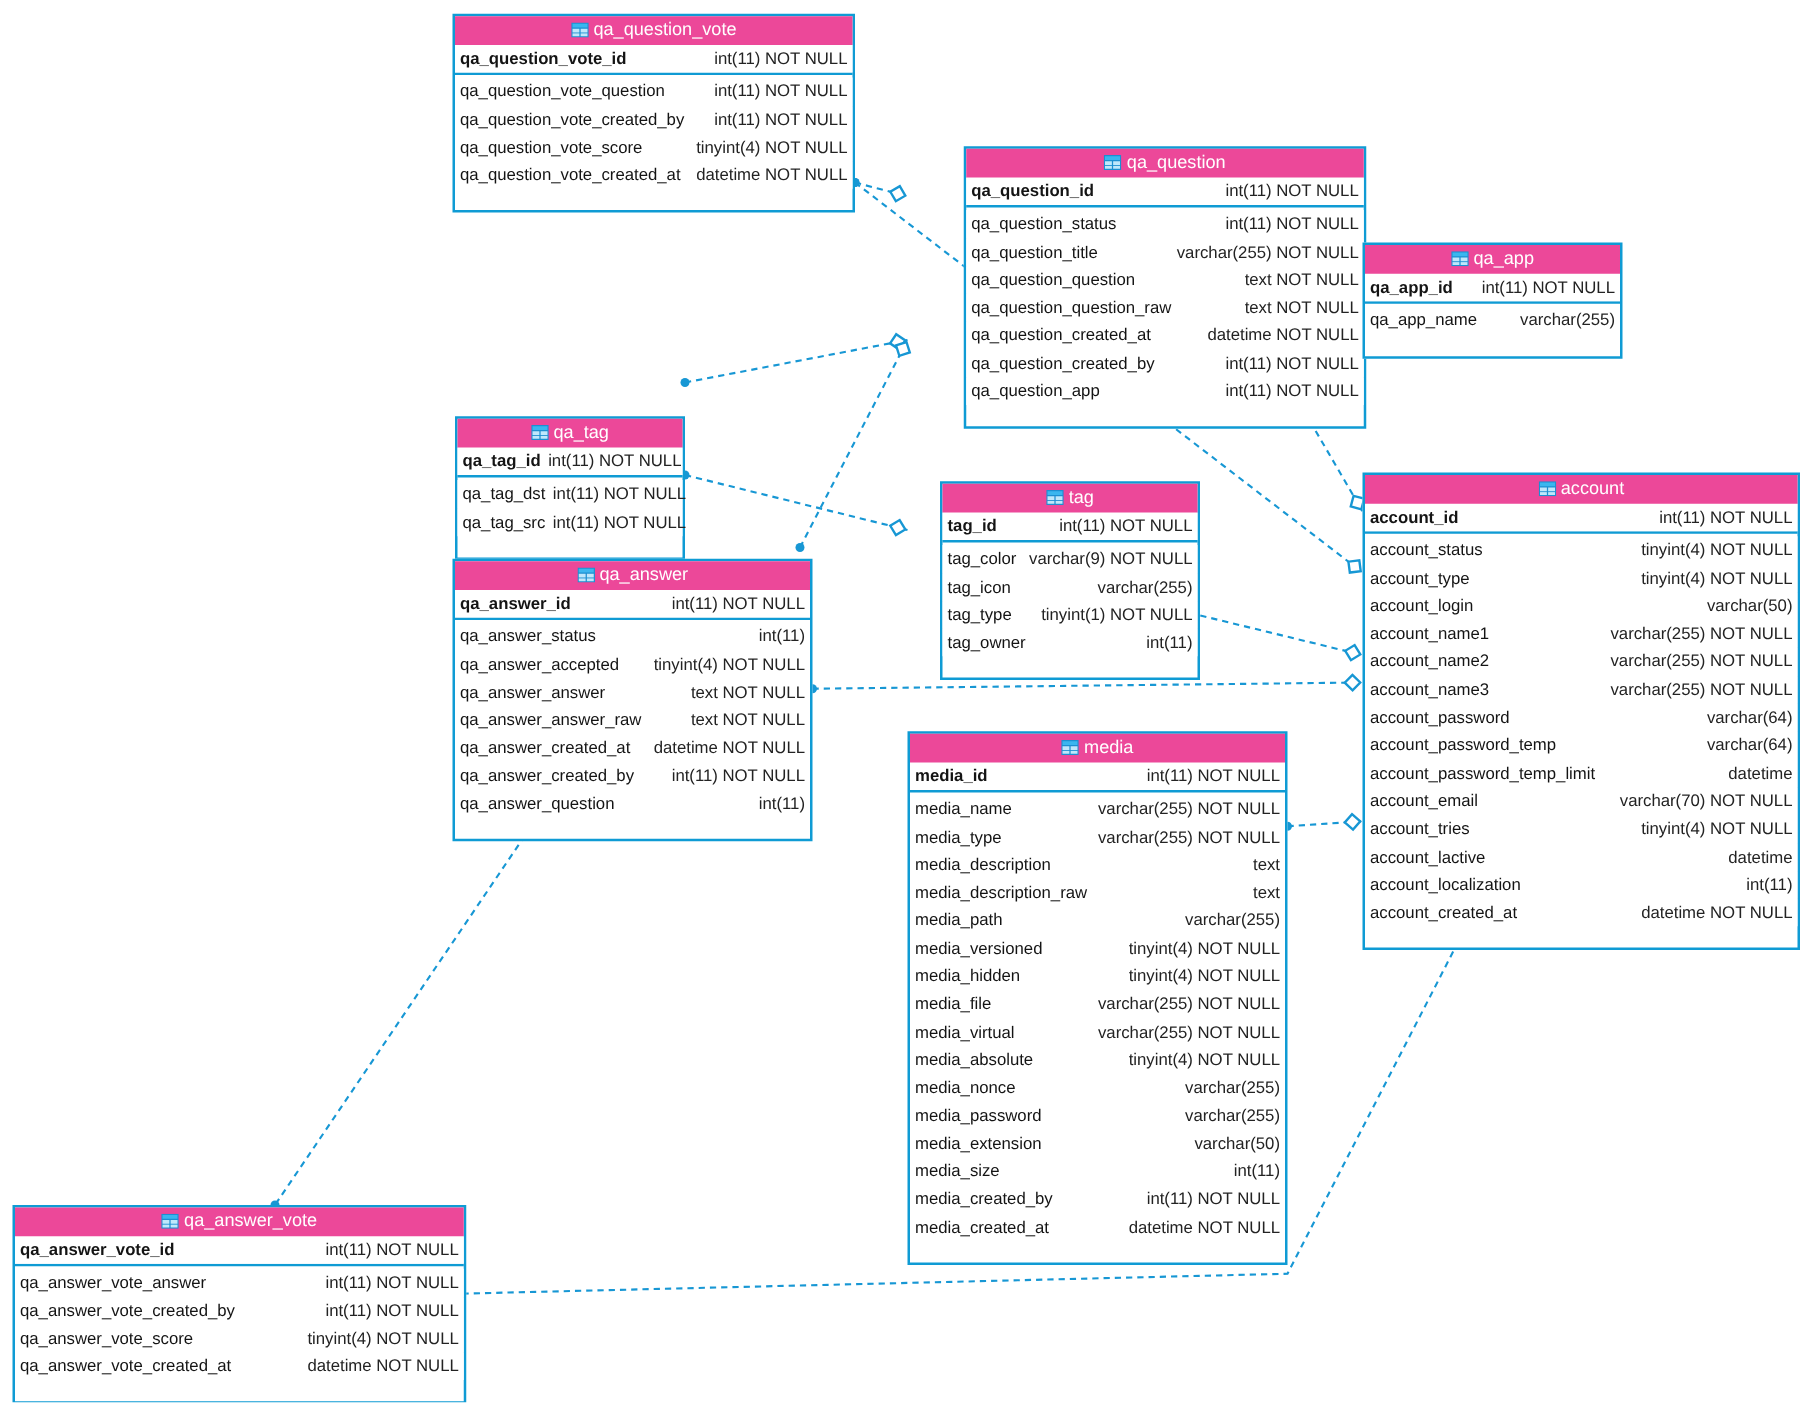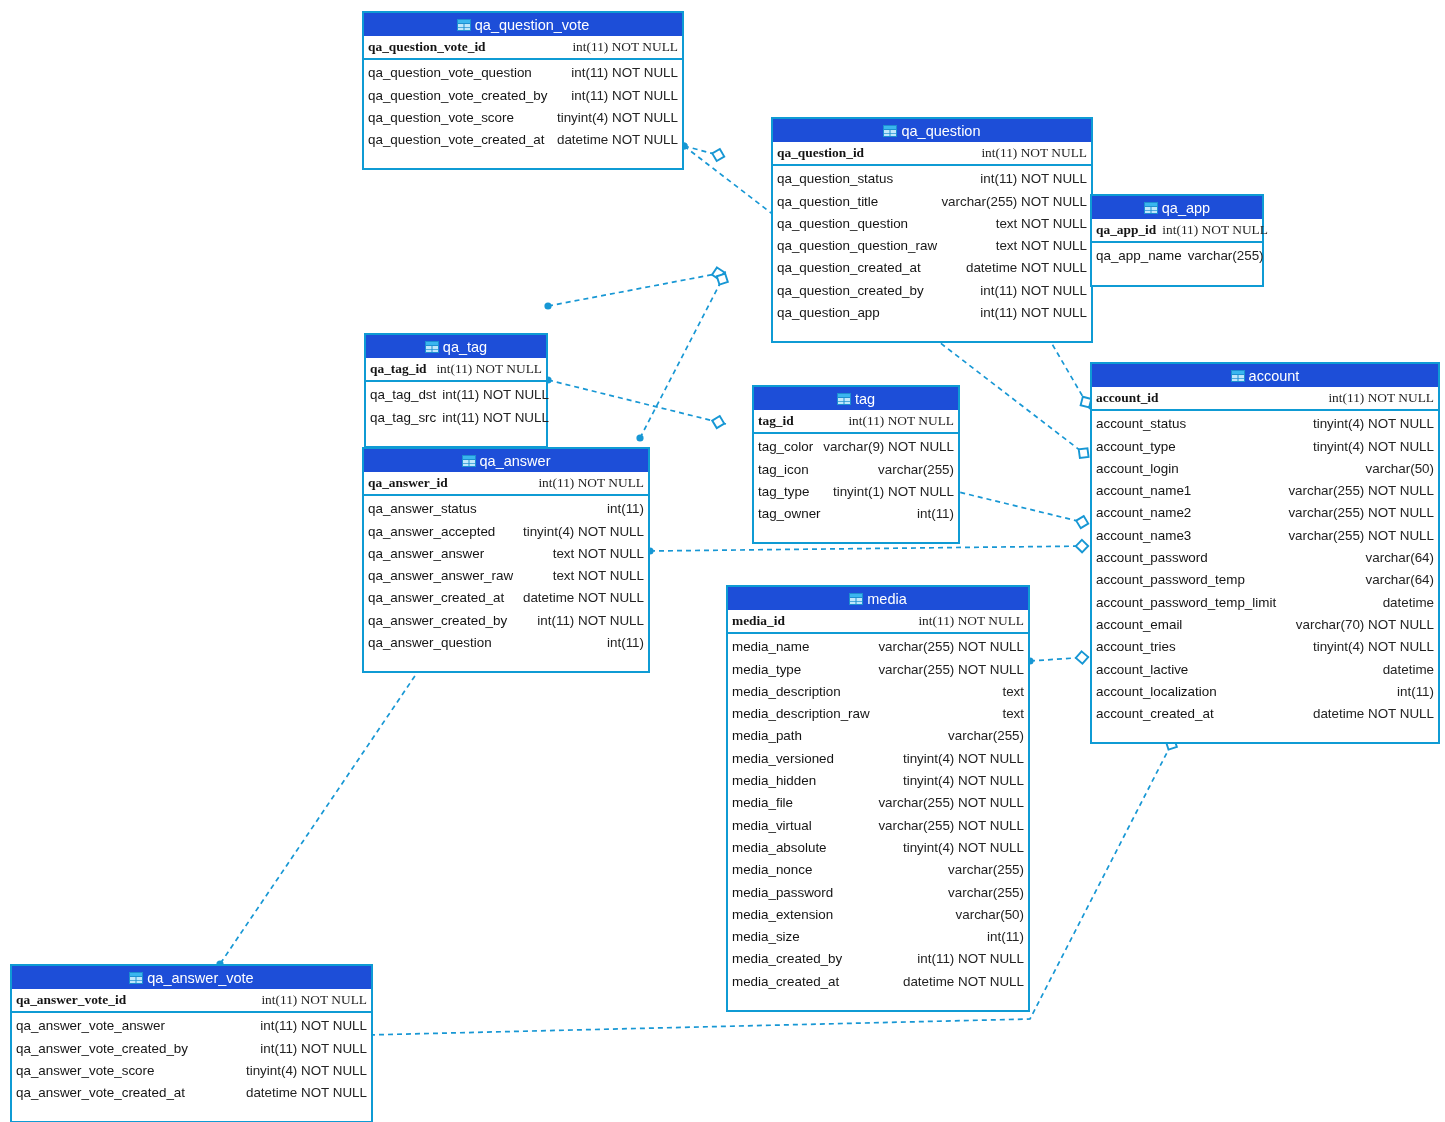--- a/index.html
+++ b/index.html
@@ -27,21 +27,21 @@
     pointer-events: none;
   }
   .table-node {
     position: absolute;
     box-sizing: border-box;
     border: 2px solid #0f9bd4;
     background: #ffffff;
     z-index: 5;
   }
   .tbl-header {
-    background: #1d4ed8;
+    background: #ec4899;
     color: #ffffff;
     font-size: 14.5px;
     line-height: 23px;
     height: 23px;
     text-align: center;
     white-space: nowrap;
     position: relative;
   }
   .tbl-header .ico {
     display: inline-block;
@@ -68,21 +68,20 @@
     background: #ffffff;
   }
   .row .col {
     padding-right: 6px;
   }
   .row .typ {
     color: #232323;
   }
   .pk-row .row {
     font-weight: bold;
-    font-family: Liberation Serif, serif;
   }
   .pk-row .row .typ {
     font-weight: normal;
   }
   .body-rows {
     padding: 2px 0 17px 0;
   }
 </style>
 </head>
 <body>
@@ -223,21 +222,21 @@
         <div class="row">
           <span class="col">qa_question_created_by</span>
           <span class="typ">int(11) NOT NULL</span>
         </div>
         <div class="row">
           <span class="col">qa_question_app</span>
           <span class="typ">int(11) NOT NULL</span>
         </div>
       </div>
     </div>
-    <div class="table-node" style="left: 1090px; top: 194px; width: 174px;">
+    <div class="table-node" style="left: 1090px; top: 194px; width: 208px;">
       <div class="tbl-header"><span class="ico"><svg width="14" height="12" viewBox="0 0 14 12">
             <rect x="0" y="0" width="14" height="12" fill="#1d8fd1"></rect>
             <rect x="1" y="1" width="12" height="3" fill="#3ab6ef"></rect>
             <rect x="1" y="5" width="5.5" height="3" fill="#bfe7fb"></rect>
             <rect x="7.5" y="5" width="5.5" height="3" fill="#bfe7fb"></rect>
             <rect x="1" y="8.7" width="5.5" height="2.3" fill="#bfe7fb"></rect>
             <rect x="7.5" y="8.7" width="5.5" height="2.3" fill="#bfe7fb"></rect>
           </svg></span><span class="ttl">qa_app</span></div>
       <div class="pk-row">
         <div class="row">
@@ -271,21 +270,21 @@
         <div class="row">
           <span class="col">qa_tag_dst</span>
           <span class="typ">int(11) NOT NULL</span>
         </div>
         <div class="row">
           <span class="col">qa_tag_src</span>
           <span class="typ">int(11) NOT NULL</span>
         </div>
       </div>
     </div>
-    <div class="table-node" style="left: 1090px; top: 362px; width: 350px;">
+    <div class="table-node" style="left: 1090px; top: 378px; width: 350px;">
       <div class="tbl-header"><span class="ico"><svg width="14" height="12" viewBox="0 0 14 12">
             <rect x="0" y="0" width="14" height="12" fill="#1d8fd1"></rect>
             <rect x="1" y="1" width="12" height="3" fill="#3ab6ef"></rect>
             <rect x="1" y="5" width="5.5" height="3" fill="#bfe7fb"></rect>
             <rect x="7.5" y="5" width="5.5" height="3" fill="#bfe7fb"></rect>
             <rect x="1" y="8.7" width="5.5" height="2.3" fill="#bfe7fb"></rect>
             <rect x="7.5" y="8.7" width="5.5" height="2.3" fill="#bfe7fb"></rect>
           </svg></span><span class="ttl">account</span></div>
       <div class="pk-row">
         <div class="row">

